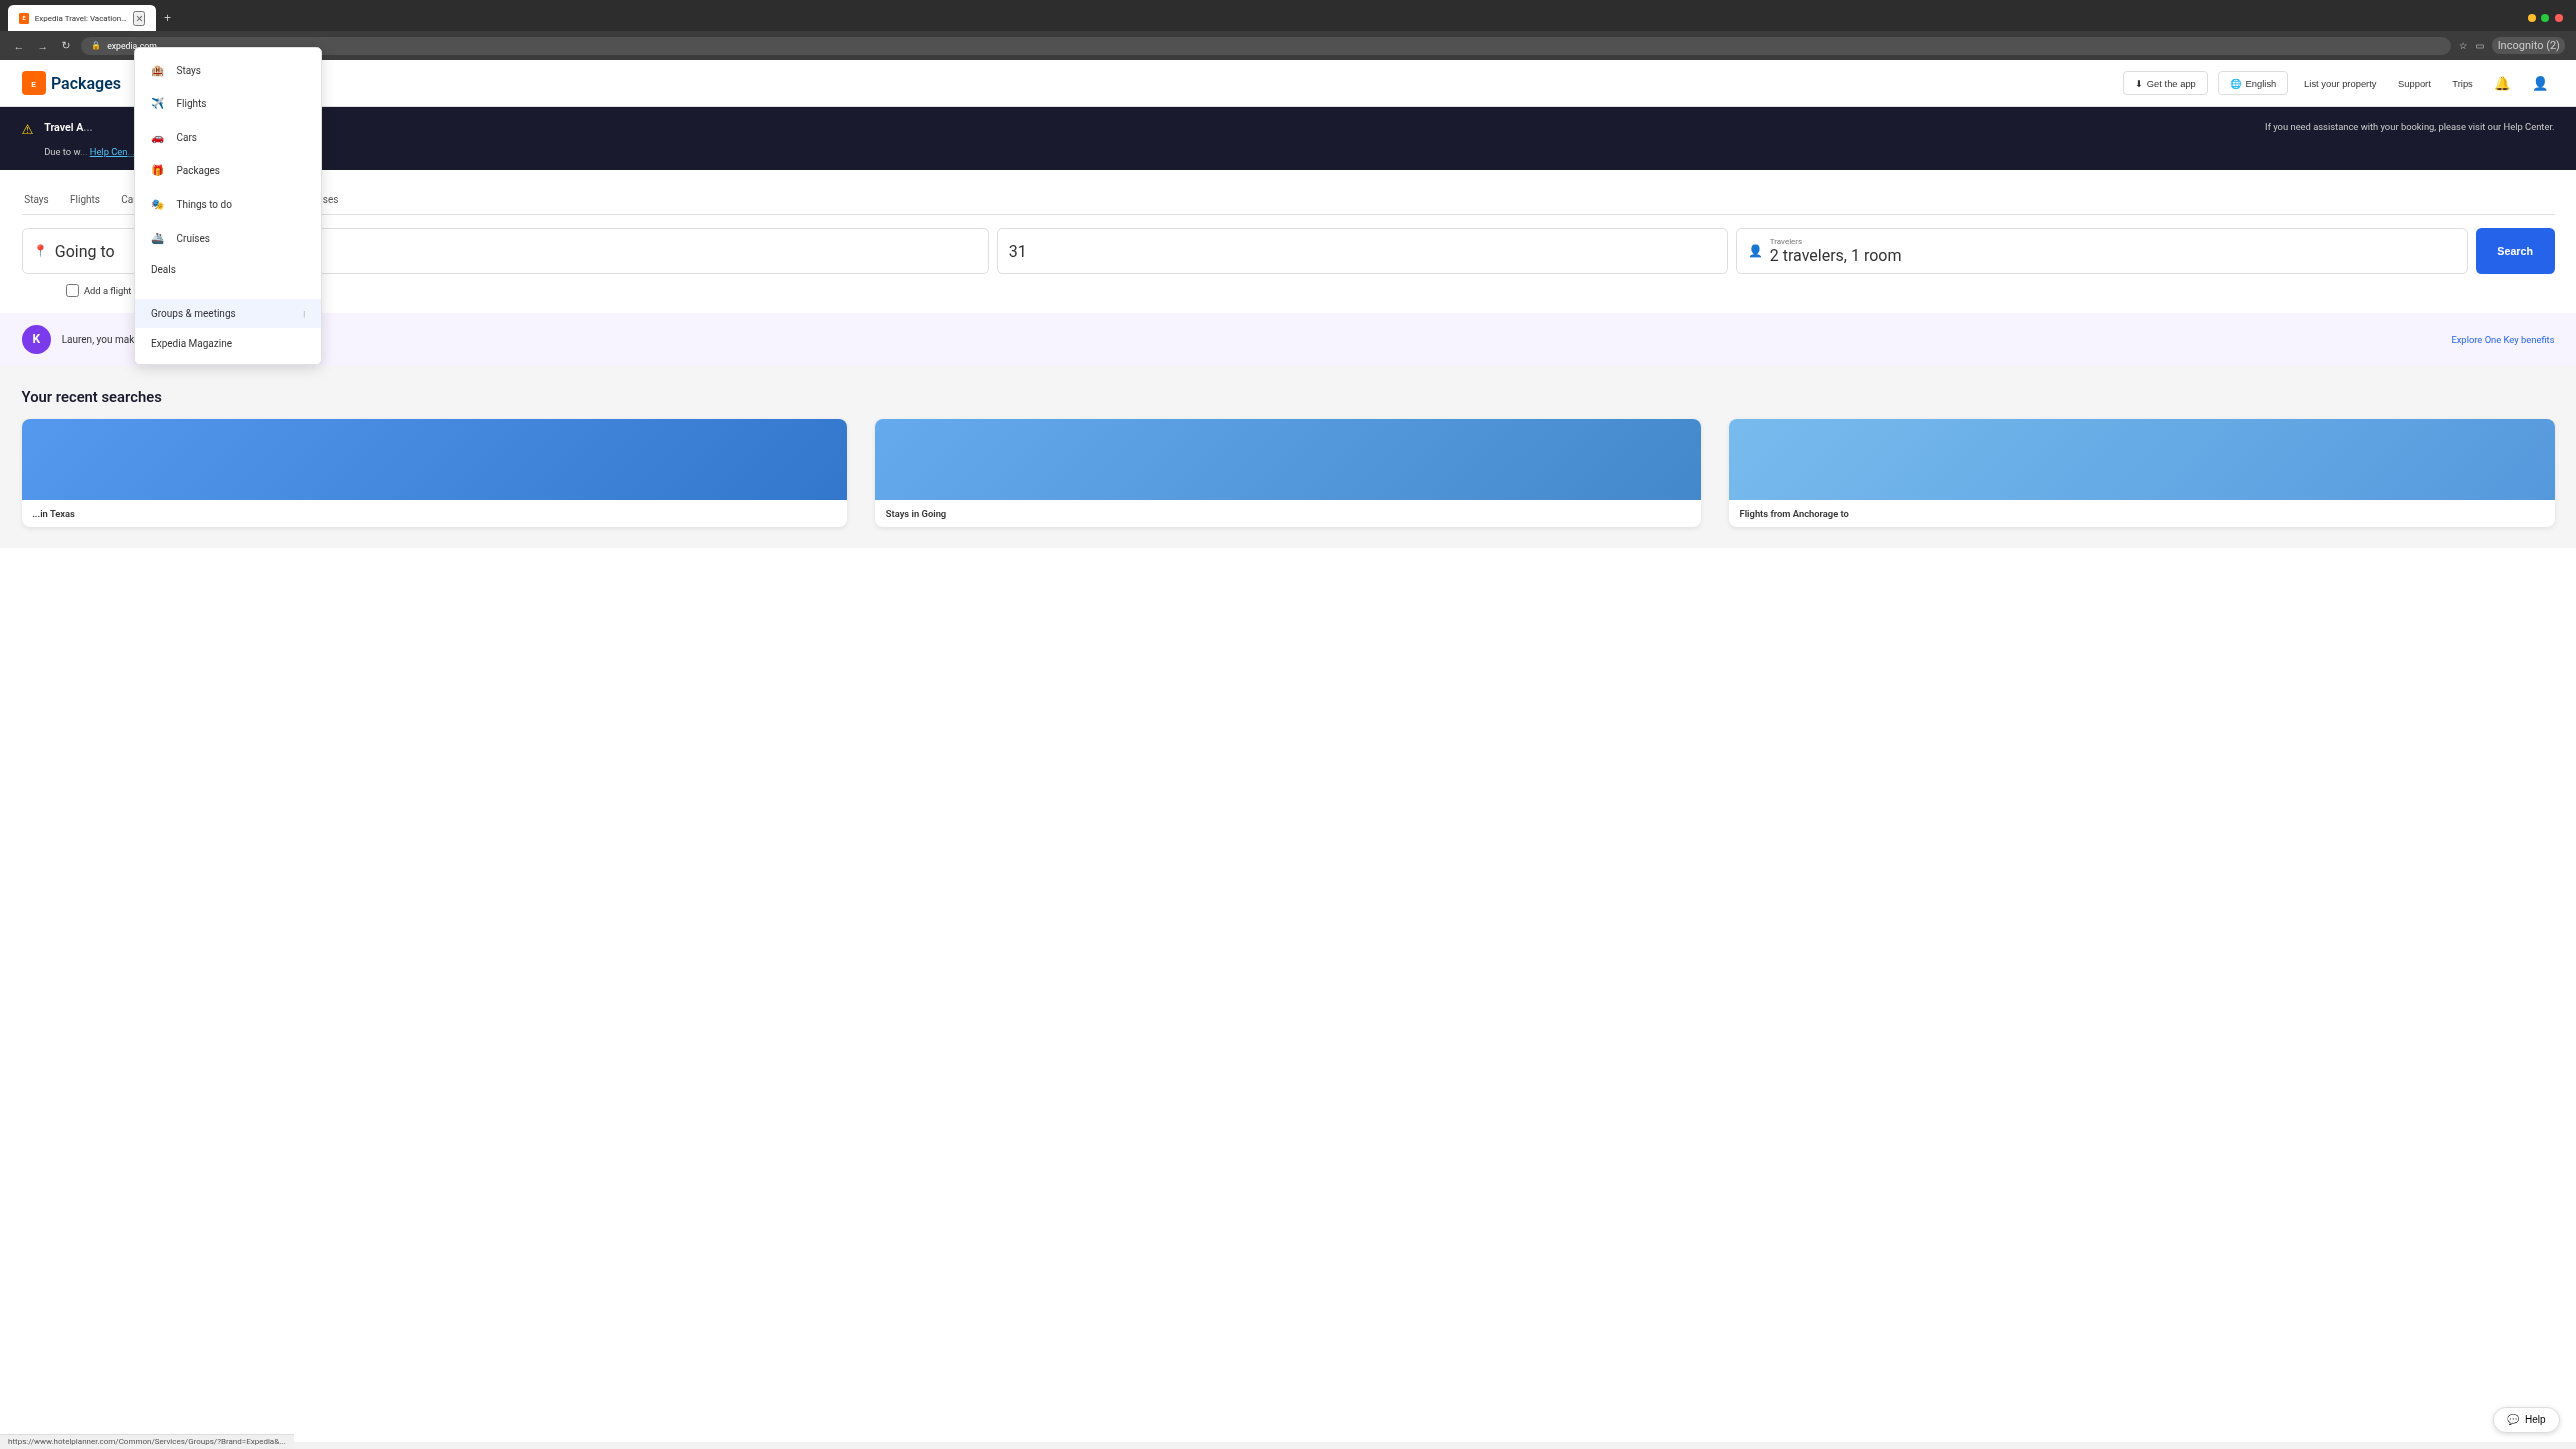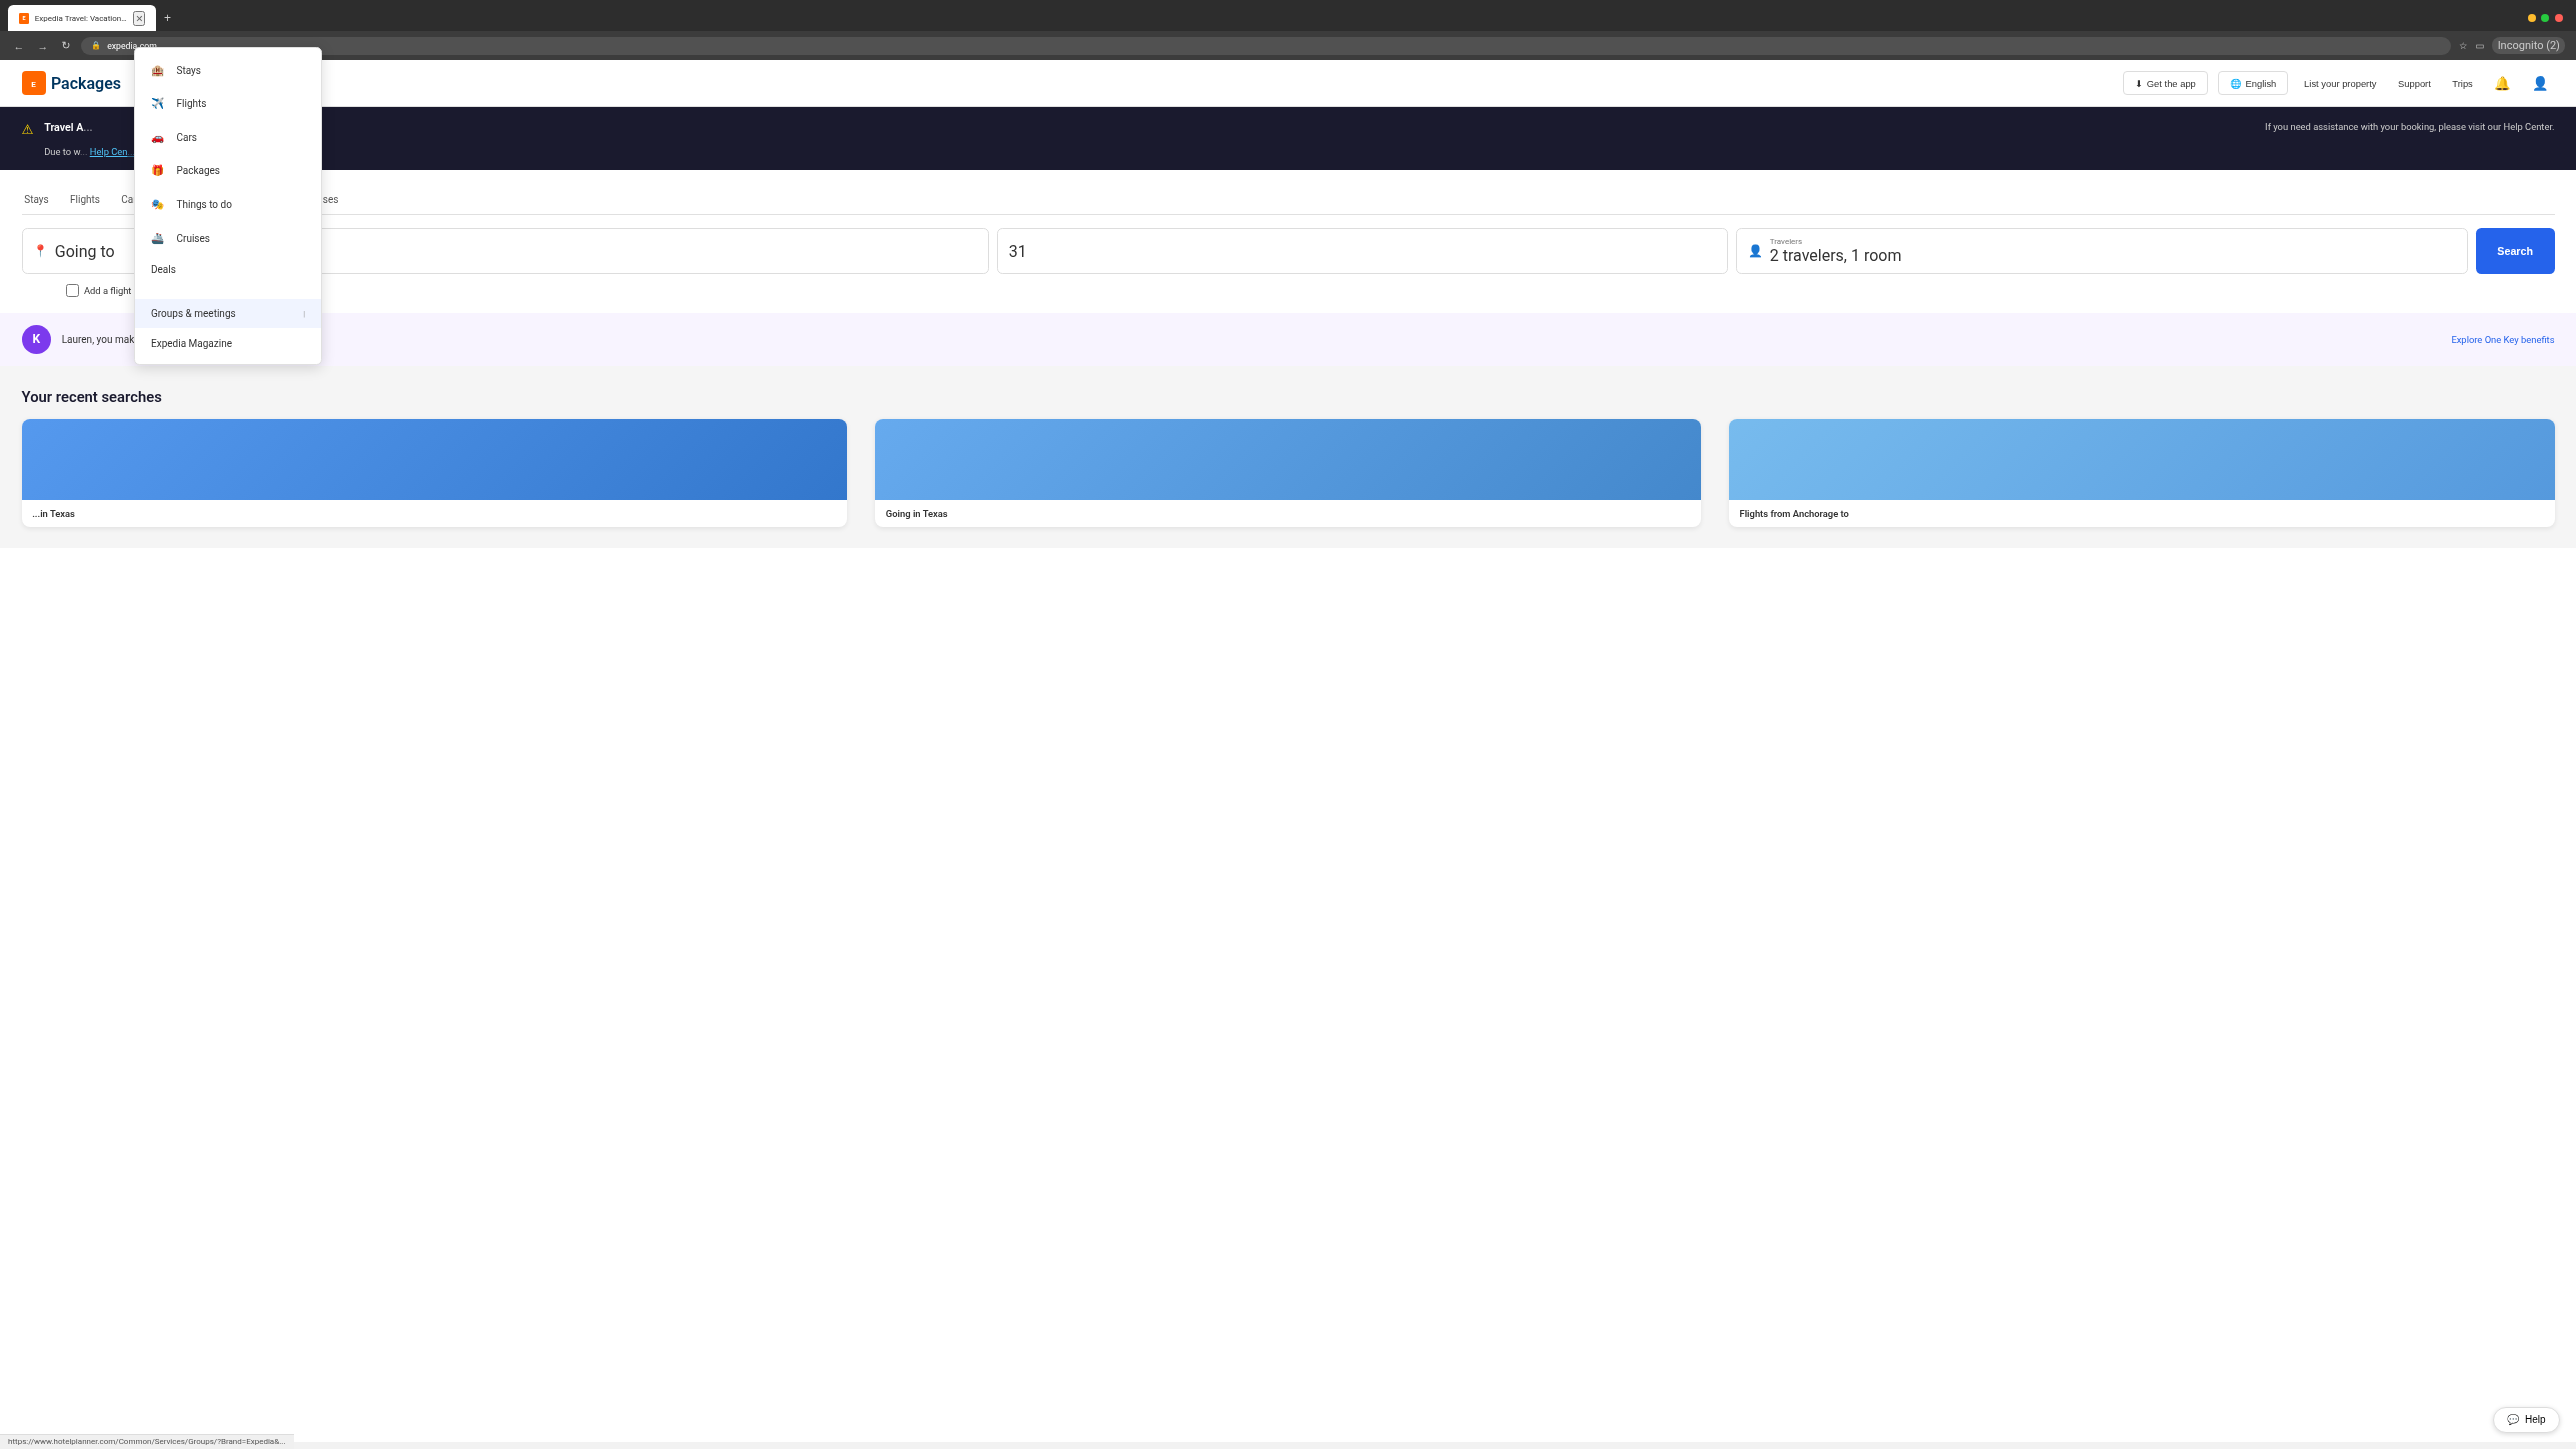--- a/index.html
+++ b/index.html
@@ -273,21 +273,21 @@
       <div class="search-cards">
         <div class="search-card">
           <div class="search-card-img" style="background: linear-gradient(135deg, #5599ee, #3377cc);"></div>
           <div class="search-card-body">
             <div class="search-card-title">...in Texas</div>
           </div>
         </div>
         <div class="search-card">
           <div class="search-card-img" style="background: linear-gradient(135deg, #66aaee, #4488cc);"></div>
           <div class="search-card-body">
-            <div class="search-card-title">Going in Texas</div>
+            <div class="search-card-title">Stays in Going</div>
           </div>
         </div>
         <div class="search-card">
           <div class="search-card-img" style="background: linear-gradient(135deg, #77bbee, #5599dd);"></div>
           <div class="search-card-body">
             <div class="search-card-title">Flights from Anchorage to</div>
           </div>
         </div>
       </div>
     </div>

